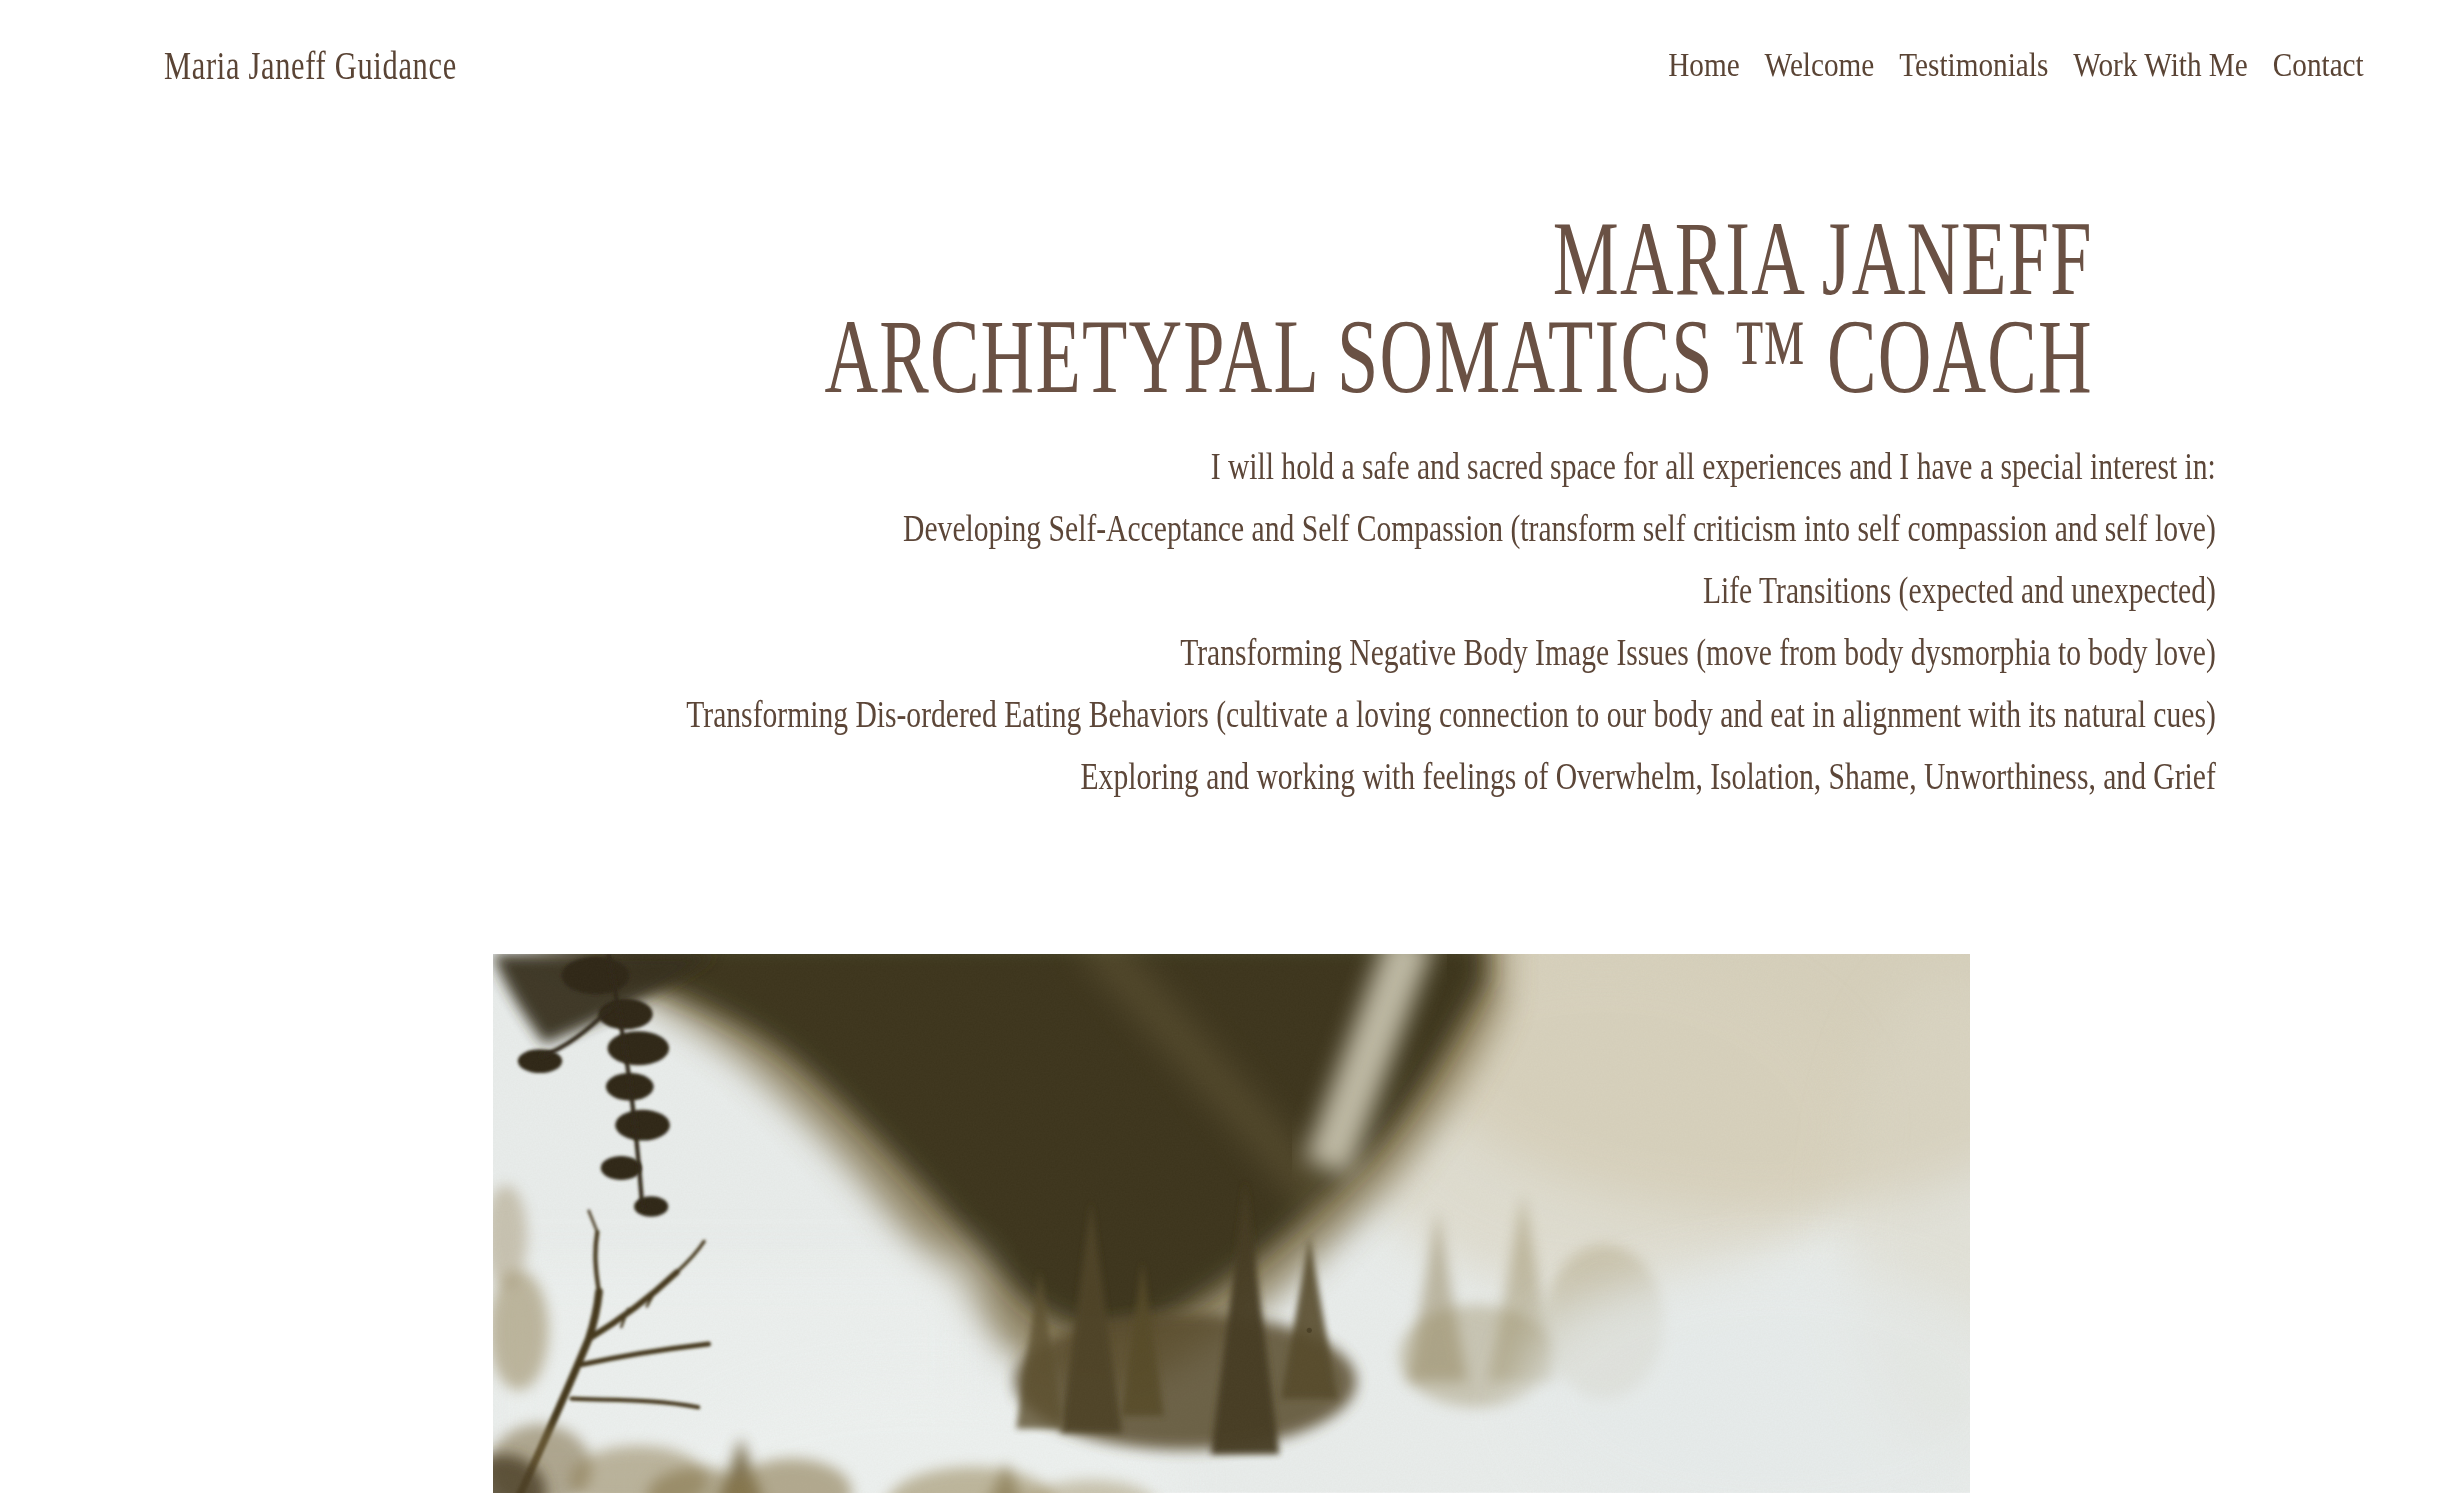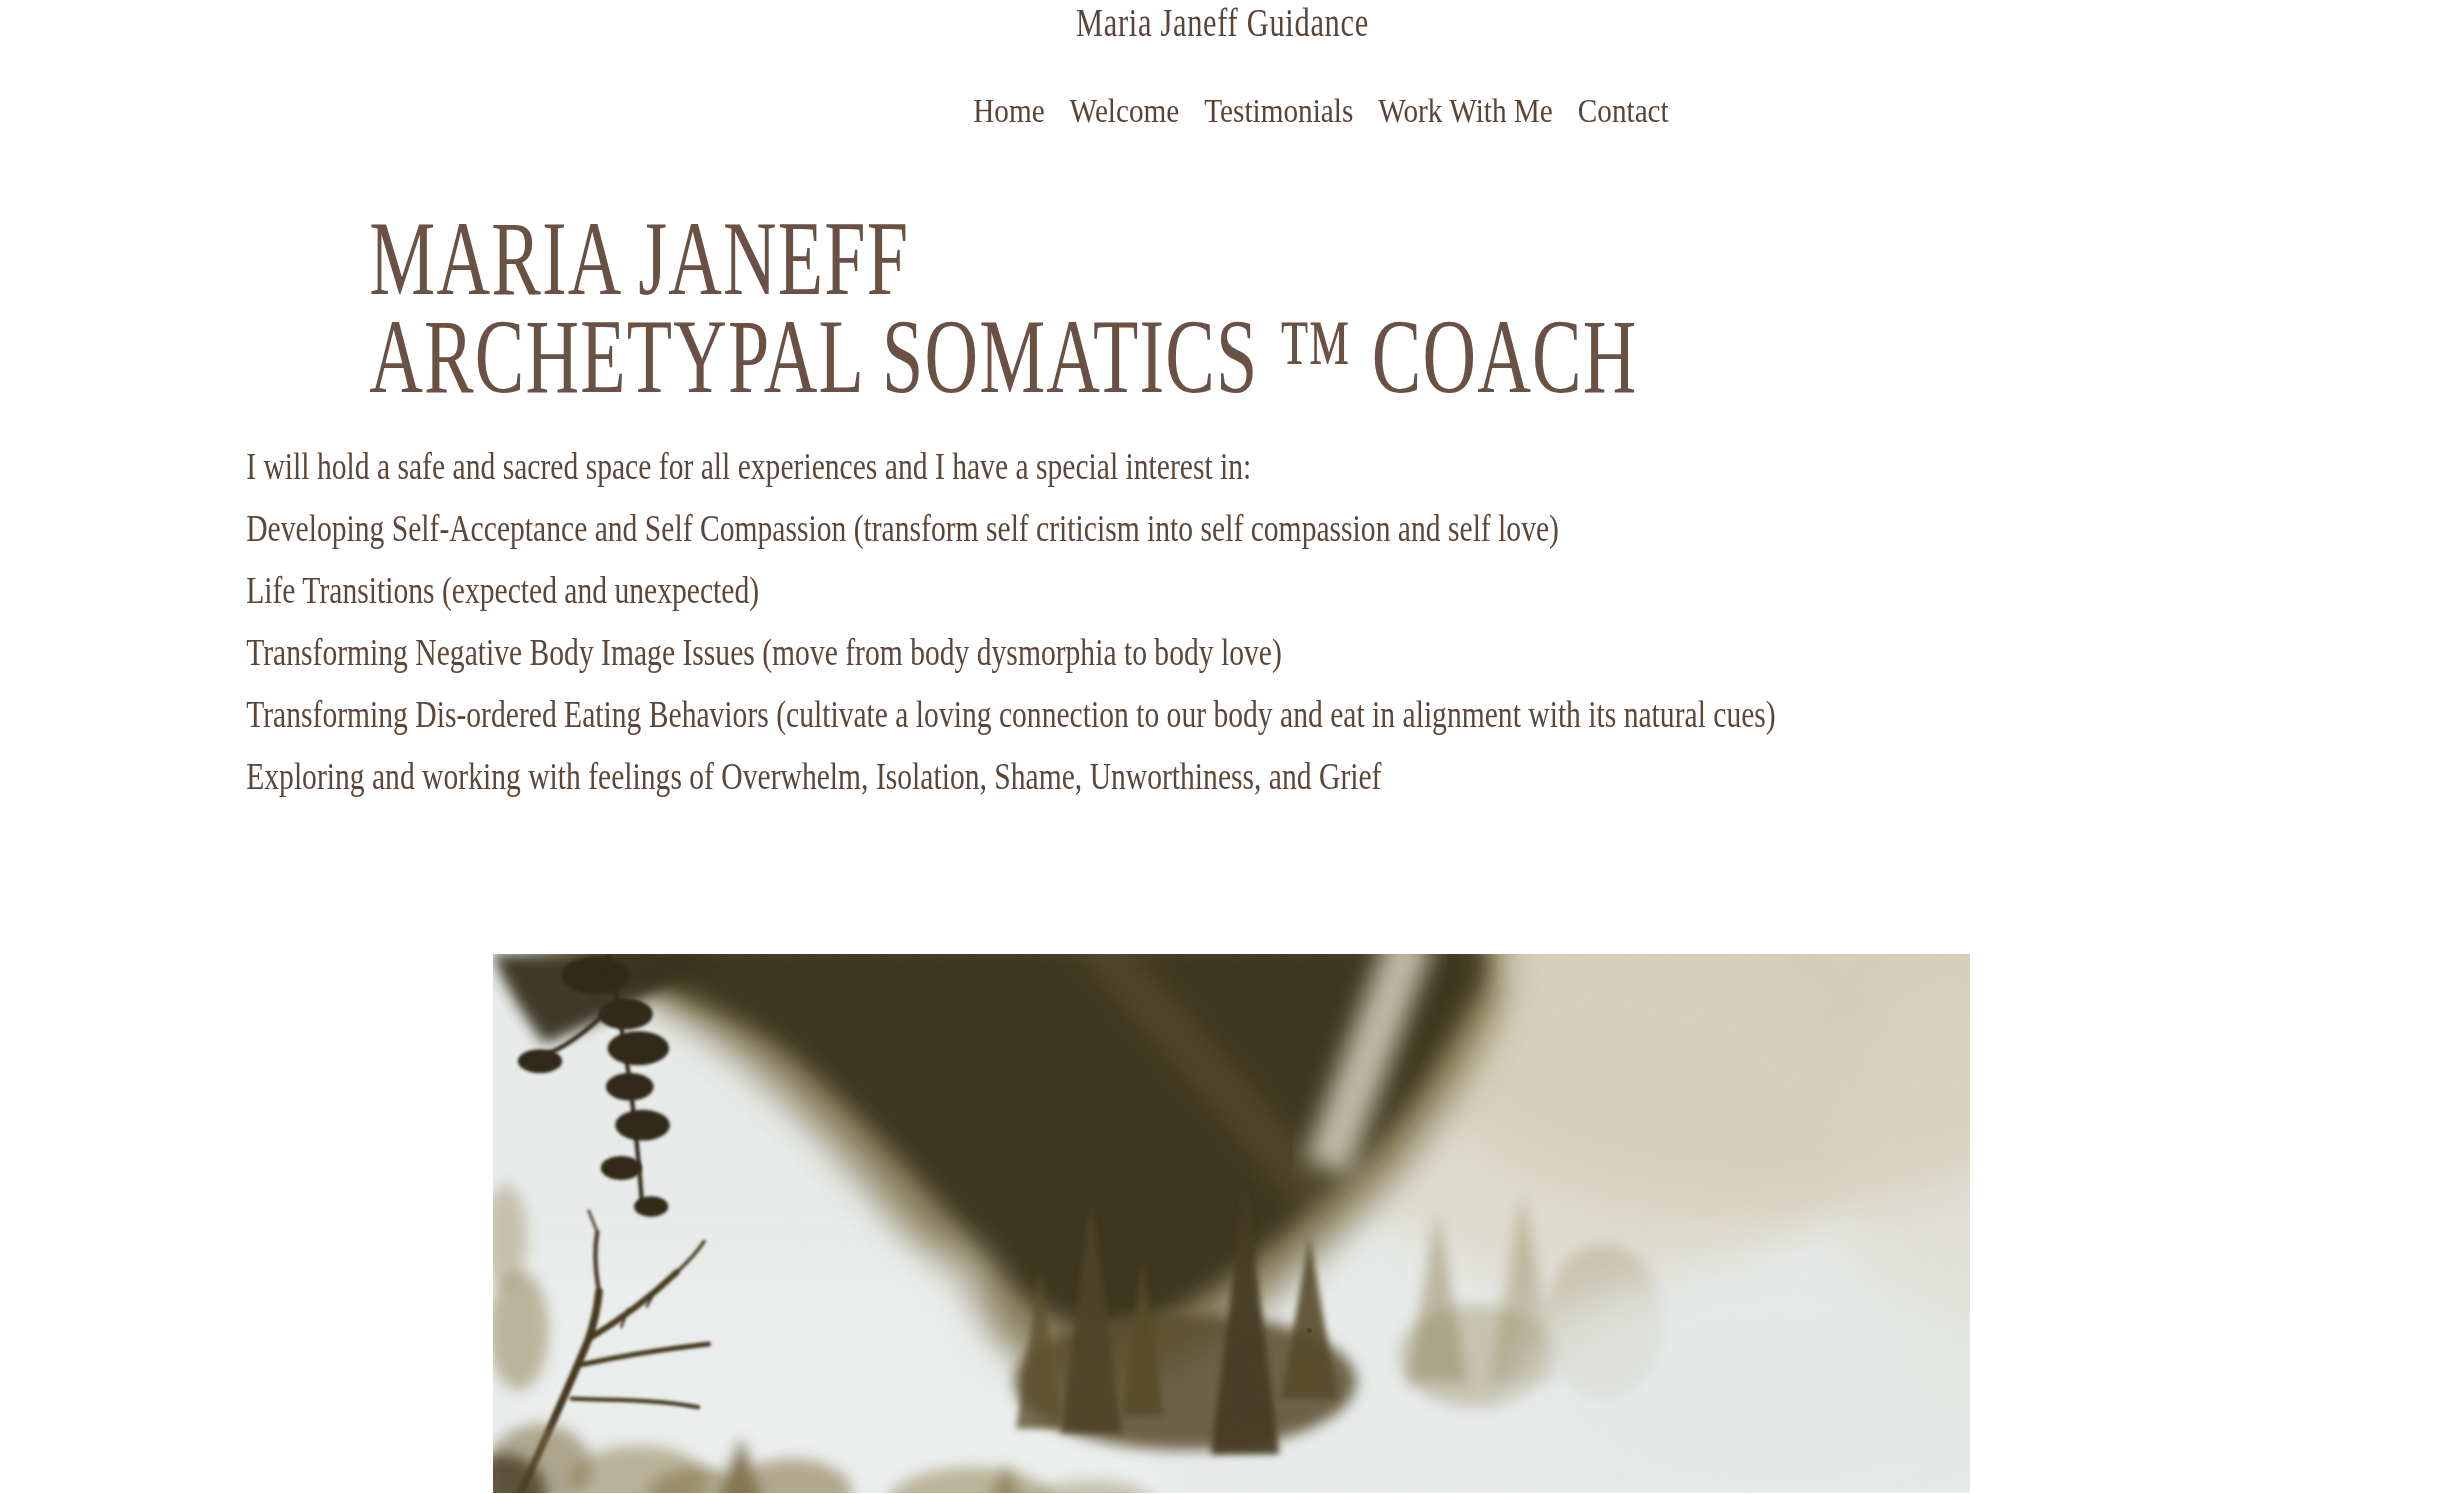--- a/index.html
+++ b/index.html
@@ -4,37 +4,36 @@
 <style>
   * { margin:0; padding:0; box-sizing:border-box; }
   html,body { width:2462px; height:1495px; background:#ffffff; overflow:hidden; }
   body { font-family:"Liberation Serif","DejaVu Serif",serif; color:#5c4638; }
 
   
   .site-header{
     height:130px;
     display:flex; justify-content:space-between; align-items:center;
     padding:0 98px 0 164px;
-    flex-direction:column;
   }
   .brand{
     font-size:39px; color:#5a4435; text-decoration:none;
     letter-spacing:0.9px; white-space:nowrap;
     transform:scaleX(0.78); transform-origin:left center;
   }
   .primary-nav{
     display:flex; gap:29px; align-items:baseline;
     transform:scaleX(0.86); transform-origin:right center;
   }
   .primary-nav a{
     font-size:34px; color:#5a4435; text-decoration:none; white-space:nowrap;
   }
 
   
-  .hero{ text-align:left; }
+  .hero{ text-align:right; }
   .page-title{
     margin-top:80px;
     font-size:106px; line-height:98px; font-weight:400;
     color:#6a5144; letter-spacing:1.7px;
     transform:scaleX(0.70); transform-origin:center top;
     white-space:nowrap;
   }
   .page-title span{ display:block; }
   .intro-text{
     margin-top:30px;

